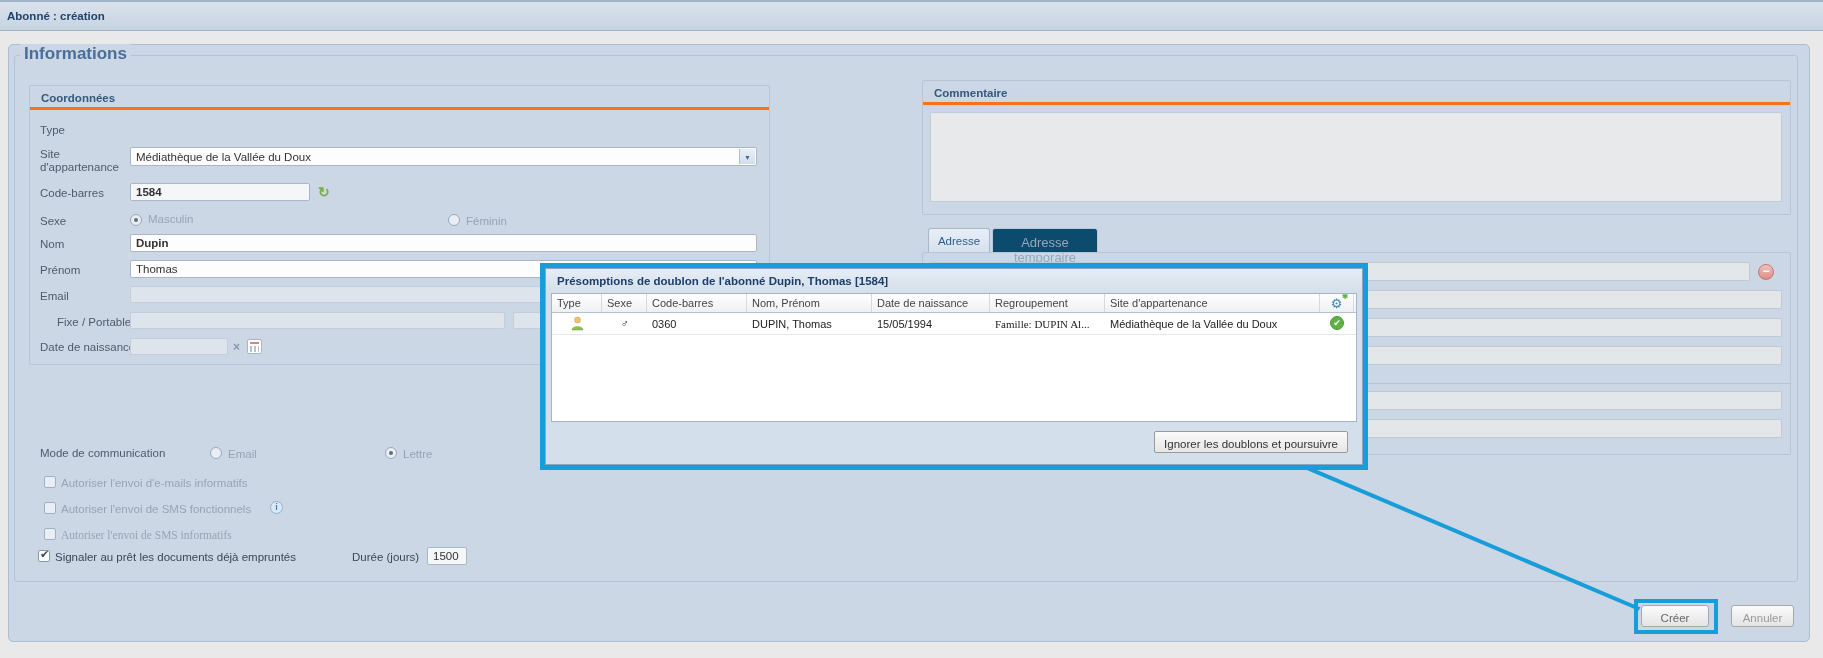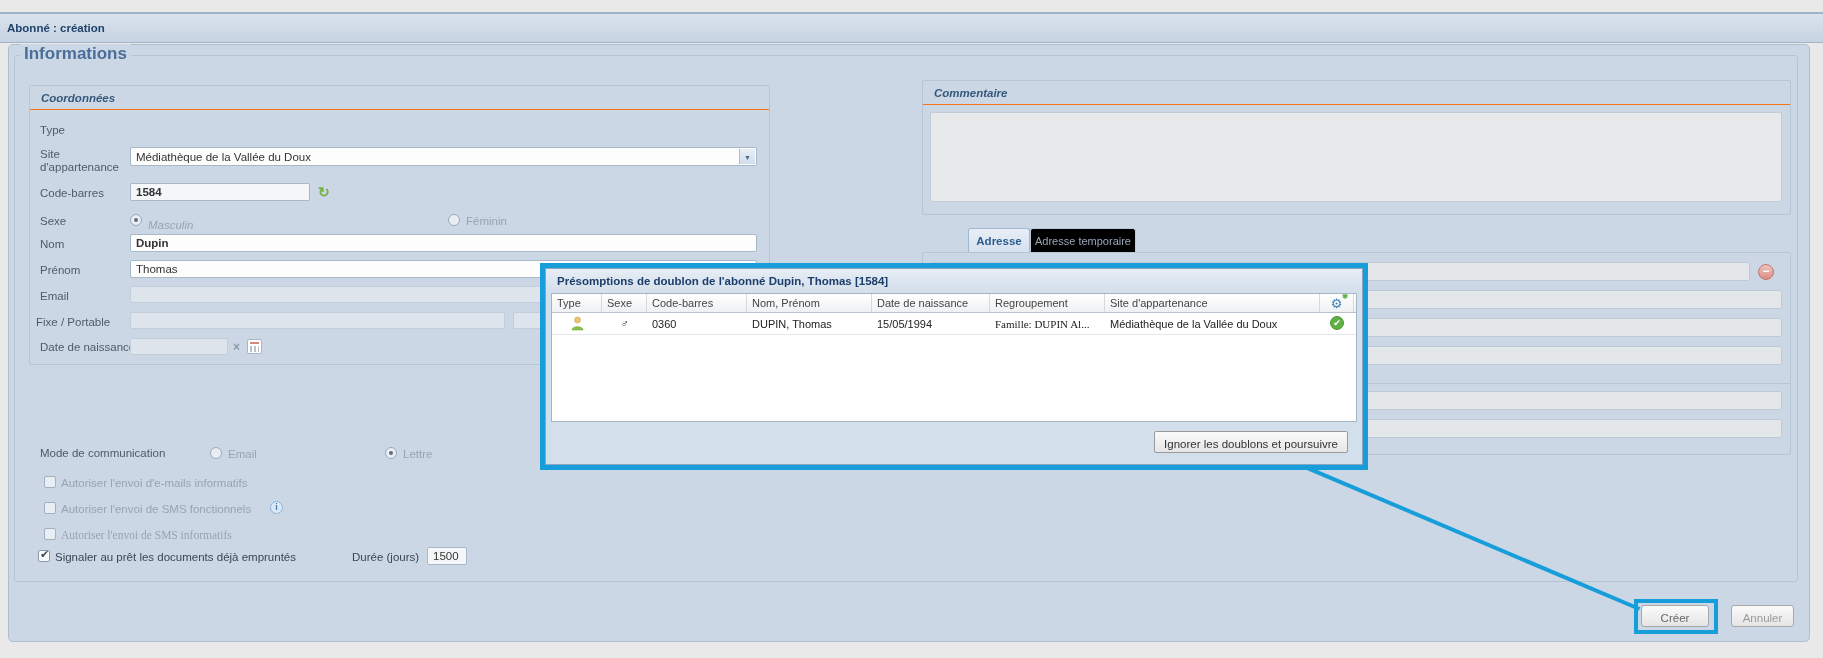--- a/index.html
+++ b/index.html
@@ -3,35 +3,35 @@
 <meta charset="utf-8">
 <style>
   * { box-sizing: border-box; margin: 0; padding: 0; }
   html,body { width:1823px; height:658px; background:#e9e9e9; font-family:"Liberation Sans", sans-serif; }
   #screen { position:relative; width:1823px; height:658px; overflow:hidden; }
   .abs { position:absolute; }
 
   
   #titlebar { left:0; top:0; width:1823px; height:31px;
     background:linear-gradient(#dae3ec,#c6d3e1);
-    border-top:2px solid #9fb4c9; border-bottom:1px solid #a3b4c6;margin-top:12px; }
+    border-top:2px solid #9fb4c9; border-bottom:1px solid #a3b4c6; }
   #titlebar .t { position:absolute; left:7px; top:8px; font-size:11.5px; font-weight:bold; color:#21436b; }
 
   
   #main-panel { left:8px; top:44px; width:1802px; height:598px;
     background:#cbd7e4; border:1px solid #adbecf; border-radius:5px; }
 
   #info-fieldset { left:14px; top:55px; width:1784px; height:527px;
     border:1px solid #b5c4d5; border-radius:3px; }
   #info-legend { left:20px; top:44px; height:20px; padding:0 4px; background:#cbd7e4;
     font-size:17px; font-weight:bold; color:#4a6d99; white-space:nowrap; }
 
   .grpbox { position:absolute; border:1px solid #b7c6d7; border-radius:2px; }
-  .grphdr { position:absolute; left:0; right:0; top:0; height:24px; border-bottom:1px solid #f97316;
-    font-size:11.5px; font-weight:bold; color:#35587c; padding:6px 0 0 11px;font-style:italic; }
+  .grphdr { position:absolute; left:0; right:0; top:0; height:24px; border-bottom:3px solid #f97316;
+    font-size:11.5px; font-weight:bold; color:#35587c; padding:6px 0 0 11px; }
 
   .lbl { position:absolute; font-size:11.5px; color:#4d5b6a; }
   .dim { color:#97a4b4; }
   .inp { position:absolute; border:1px solid #a9b8c8; background:#fdfdfd; border-radius:2px;
     font-family:"Liberation Sans",sans-serif; font-size:11.5px; color:#333; padding:1px 5px; }
   .inp.dis { background:#dde4ec; border-color:#c3cedb; color:#9aa7b6; }
   .inp.gray { background:#e3e7ea; border-color:#bfcad5; }
   .selectbox { position:absolute; border:1px solid #a9b8c8; background:#fdfdfd; border-radius:2px;
     font-size:11.5px; color:#333; padding:3px 20px 0 5px; }
   .selarrow { position:absolute; right:1px; top:1px; bottom:1px; width:16px;
@@ -66,22 +66,22 @@
     color:#fff; font-weight:bold; font-size:12px; text-align:center; line-height:13px; }
   .icon-checkcircle { width:14px; height:14px; border-radius:50%; background:#5eb144;
     border:1px solid #4d9a35; color:#fff; font-size:9px; text-align:center; line-height:12px; display:inline-block; }
   .icon-male { color:#8ca6d4; font-size:13px; font-weight:bold; }
   .icon-gear { position:relative; color:#3e84b8; font-size:13px; }
   .icon-gear .star { position:absolute; top:-4px; right:-6px; color:#58b13e; font-size:8px; }
 
   .tab { position:absolute; height:25px; text-align:center; font-size:11.5px; padding-top:6px;
     border-radius:3px 3px 0 0; }
   .tab.active { background:linear-gradient(#e8eef6,#d5e1ee); border:1px solid #a3b8cf;
-    border-bottom:none; color:#2b5d91; font-weight:bold;margin-left:40px; }
-  .tab.inactive { background:#000000; border:1px solid #bac8d7; border-bottom:none; color:#98a6b8; font-size:11px;margin-left:38px; }
+    border-bottom:none; color:#2b5d91; font-weight:normal; }
+  .tab.inactive { background:#0c4a6e; border:1px solid #bac8d7; border-bottom:none; color:#98a6b8; font-size:13px; }
 
   
   #dup-annotation { left:540px; top:263px; width:828px; height:207px;
     border:5px solid #189ddb; z-index:10; }
   #dup-window { position:absolute; inset:0; background:#d3dfeb; border:1px solid #8aa5c2; }
   #dup-title { position:absolute; left:0; right:0; top:0; height:24px;
     background:linear-gradient(#e6edf5,#d3dfeb); font-size:11.5px; font-weight:bold;
     color:#1d3d6a; padding:6px 0 0 11px; }
   #dup-table { position:absolute; left:5px; top:24px; width:806px; height:129px;
     background:#fff; border:1px solid #a5b5c6; }
@@ -124,34 +124,34 @@
     <span>Médiathèque de la Vallée du Doux</span>
     <span class="selarrow">▼</span>
   </div>
 
   <div class="lbl" style="left:40px;top:187px;">Code-barres</div>
   <input class="inp" style="left: 130px; top: 183px; width: 180px; height: 18px; font-weight: bold; background: rgb(244, 246, 248);" value="1584">
   <span class="icon-refresh" style="left:318px;top:185px;">↻</span>
 
   <div class="lbl" style="left:40px;top:215px;">Sexe</div>
   <span class="radio sel" style="left:130px;top:214px;"></span>
-  <div class="lbl dim" style="left:148px;top:219px;font-style:italic;">Masculin</div>
+  <div class="lbl dim" style="left:148px;top:213px;">Masculin</div>
   <span class="radio" style="left:448px;top:214px;"></span>
   <div class="lbl dim" style="left:466px;top:215px;">Féminin</div>
 
   <div class="lbl" style="left:40px;top:238px;">Nom</div>
   <input class="inp" style="left: 130px; top: 234px; width: 627px; height: 18px; font-weight: bold;" value="Dupin">
 
   <div class="lbl" style="left:40px;top:264px;">Prénom</div>
   <input class="inp" style="left: 130px; top: 260px; width: 627px; height: 18px;" value="Thomas">
 
   <div class="lbl" style="left:40px;top:290px;">Email</div>
   <input class="inp dis" style="left: 130px; top: 286px; width: 627px; height: 17px;" value="">
 
-  <div class="lbl" style="left:36px;top:316px;text-align:right;">Fixe / Portable</div>
+  <div class="lbl" style="left:57px;top:316px;text-align:right;">Fixe / Portable</div>
   <input class="inp dis" style="left: 130px; top: 312px; width: 375px; height: 17px;" value="">
   <input class="inp dis" style="left: 513px; top: 312px; width: 244px; height: 17px;" value="">
 
   <div class="lbl" style="left:40px;top:341px;">Date de naissance</div>
   <input class="inp dis" style="left: 130px; top: 338px; width: 98px; height: 17px;" value="">
   <span class="icon-clear" style="left:233px;top:341px;">×</span>
   <span class="calicon" style="left:247px;top:339px;"></span>
 
   <div class="lbl" style="left:40px;top:447px;">Mode de communication</div>
   <span class="radio" style="left:210px;top:447px;"></span>

